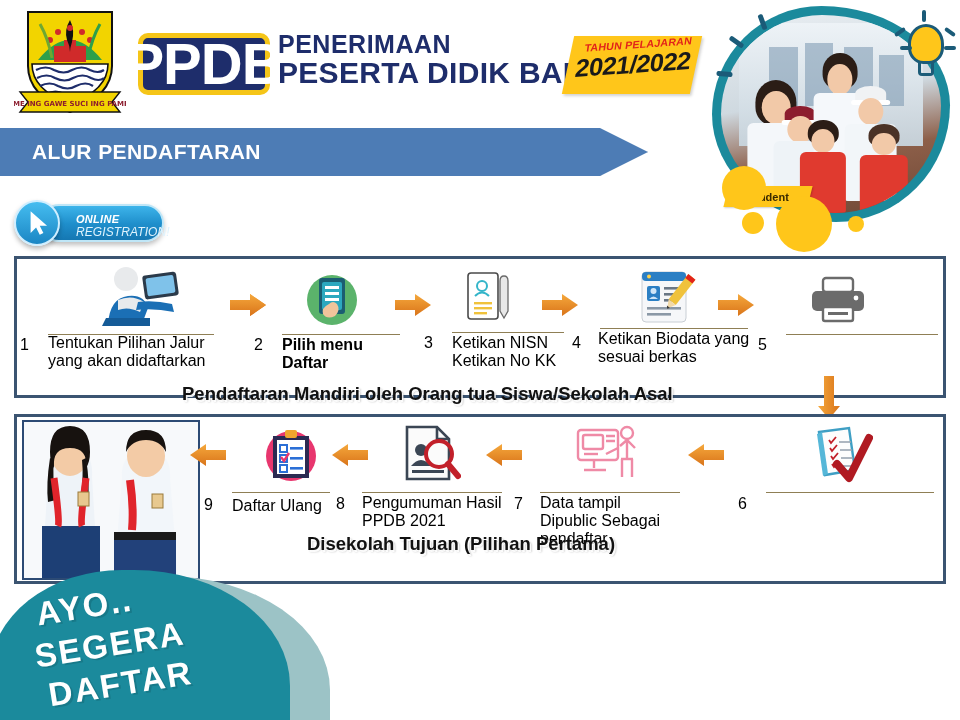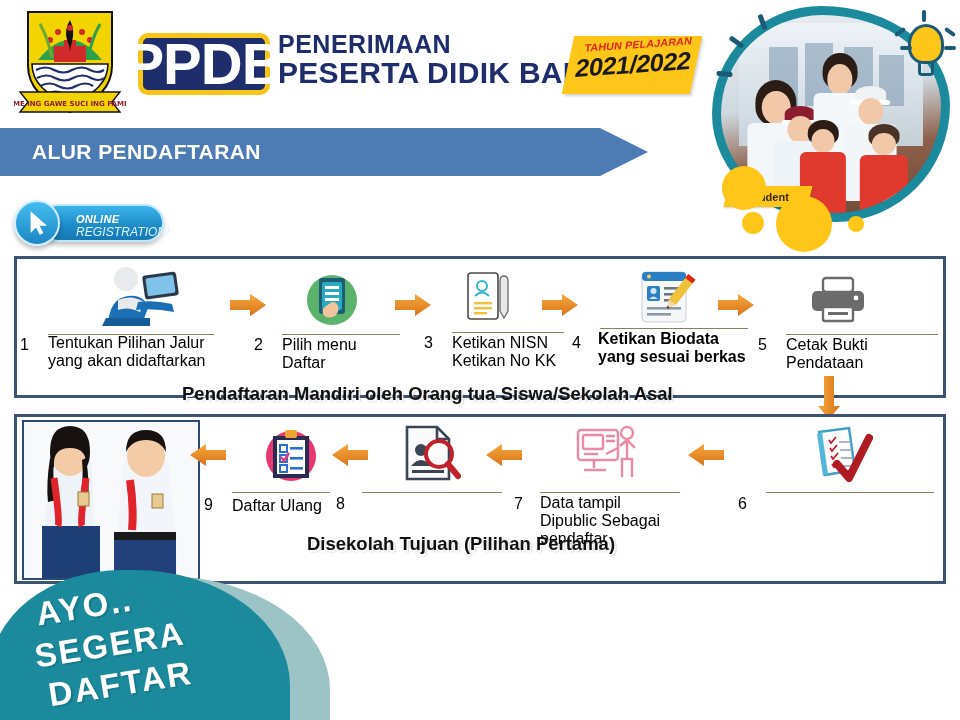--- a/index.html
+++ b/index.html
@@ -339,21 +339,21 @@
         <rect x="22" y="18" width="14" height="3" fill="#fff"></rect>
         <rect x="22" y="24" width="14" height="3" fill="#fff"></rect>
         <path d="M26 30 q4 -4 8 0 q4 6 -2 12 q-8 4 -12 -2 q-2 -6 6 -10 z" fill="#f2c49b"></path>
       </svg>
     </div>
   </div>
   <div class="step">
       <div class="rule" style="position:absolute;left:282px;top:334px;width:118px;"></div>
     </div>
   <div class="step badge" style="left:254px;top:336px;">2</div>
-  <div class="step label" style="left:282px;top:336px;width:118px;">Pilih menu  Daftar</div>
+  <div class="step label" style="left:282px;top:336px;width:118px;font-weight:bold;">Pilih menu  Daftar</div>
 
   <div class="arr" style="left:393px;top:292px;">
     <svg width="40" height="26" viewBox="0 0 40 26">
         <path d="M2 8 H22 V2 L38 13 L22 24 V18 H2 Z" fill="url(#og1)"></path>
       </svg>
   </div>
 
   <div class="step" style="left:440px;top:270px;width:100px;height:56px;">
     <div class="icon">
       <svg class="ic" width="56" height="56" viewBox="0 0 56 56">
@@ -399,21 +399,21 @@
           <path d="M40 38 h9 l-4.5 8 z" fill="#f2d9a8"></path>
           <path d="M42.5 44 h4 l-2 2.4 z" fill="#3a3a3a"></path>
         </g>
       </svg>
     </div>
   </div>
   <div class="step">
       <div class="rule" style="position:absolute;left:600px;top:328px;width:148px;"></div>
     </div>
   <div class="step badge" style="left:572px;top:334px;">4</div>
-  <div class="step label" style="left:598px;top:330px;width:152px;font-weight:bold;">Ketikan Biodata yang sesuai  berkas</div>
+  <div class="step label" style="left:598px;top:330px;width:152px;">Ketikan Biodata yang sesuai  berkas</div>
 
   <div class="arr" style="left:716px;top:292px;">
     <svg width="40" height="26" viewBox="0 0 40 26">
         <path d="M2 8 H22 V2 L38 13 L22 24 V18 H2 Z" fill="url(#og1)"></path>
       </svg>
   </div>
 
   <div class="step" style="left:792px;top:276px;width:92px;height:50px;">
     <div class="icon">
       <svg class="ic" width="60" height="50" viewBox="0 0 60 50">
@@ -422,21 +422,20 @@
         <circle cx="48" cy="22" r="2.4" fill="#fff"></circle>
         <rect x="15" y="31" width="30" height="14" rx="2" fill="#fff" stroke="#6b6b6b" stroke-width="2.4"></rect>
         <rect x="20" y="36" width="20" height="3" fill="#6b6b6b"></rect>
       </svg>
     </div>
   </div>
   <div class="step">
       <div class="rule" style="position:absolute;left:786px;top:334px;width:152px;"></div>
     </div>
   <div class="step badge" style="left:758px;top:336px;">5</div>
-  <div class="step label" style="left:786px;top:336px;width:152px;">Cetak Bukti Pendataan</div>
 
   <div class="caption" id="cap1">Pendaftaran Mandiri oleh Orang tua Siswa/Sekolah Asal</div>
 
   <div class="downarrow">
     <svg width="26" height="44" viewBox="0 0 26 44">
       <defs>
           <linearGradient id="og2" x1="0" y1="0" x2="1" y2="0">
         <stop offset="0" stop-color="#f5a83c"></stop>
             <stop offset="1" stop-color="#d9741a"></stop>
           </linearGradient>
@@ -523,20 +522,21 @@
         <rect x="13" y="46" width="32" height="3" fill="#3b4654"></rect>
         <circle cx="40" cy="30" r="13" fill="none" stroke="#c2202a" stroke-width="4"></circle>
         <path d="M49 40 L59 52" stroke="#c2202a" stroke-width="6" stroke-linecap="round"></path>
       </svg>
     </div>
   </div>
   <div class="step">
       <div class="rule" style="position:absolute;left:362px;top:492px;width:140px;"></div>
     </div>
   <div class="step badge" style="left:336px;top:495px;">8</div>
+  <div class="step label" style="left:362px;top:494px;width:142px;">Pengumuman  Hasil PPDB 2021</div>
 
   <div class="arr" style="left:484px;top:442px;">
     <svg width="40" height="26" viewBox="0 0 40 26">
         <path d="M38 8 H18 V2 L2 13 L18 24 V18 H38 Z" fill="url(#og3)"></path>
       </svg>
   </div>
 
   <div class="step" style="left:558px;top:424px;width:100px;height:58px;">
     <div class="icon">
       <svg class="ic" width="68" height="58" viewBox="0 0 68 58">

